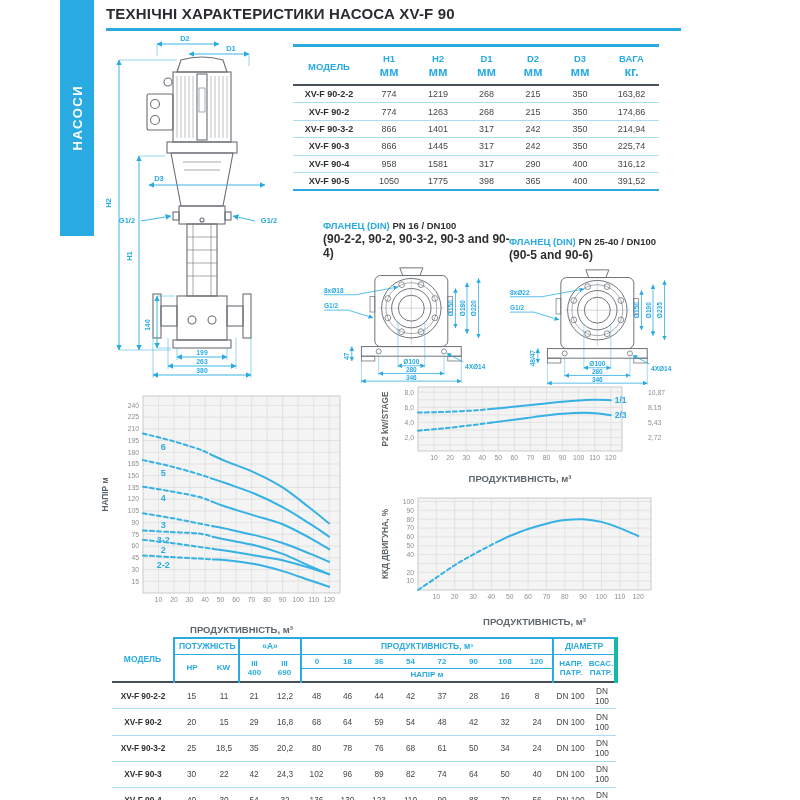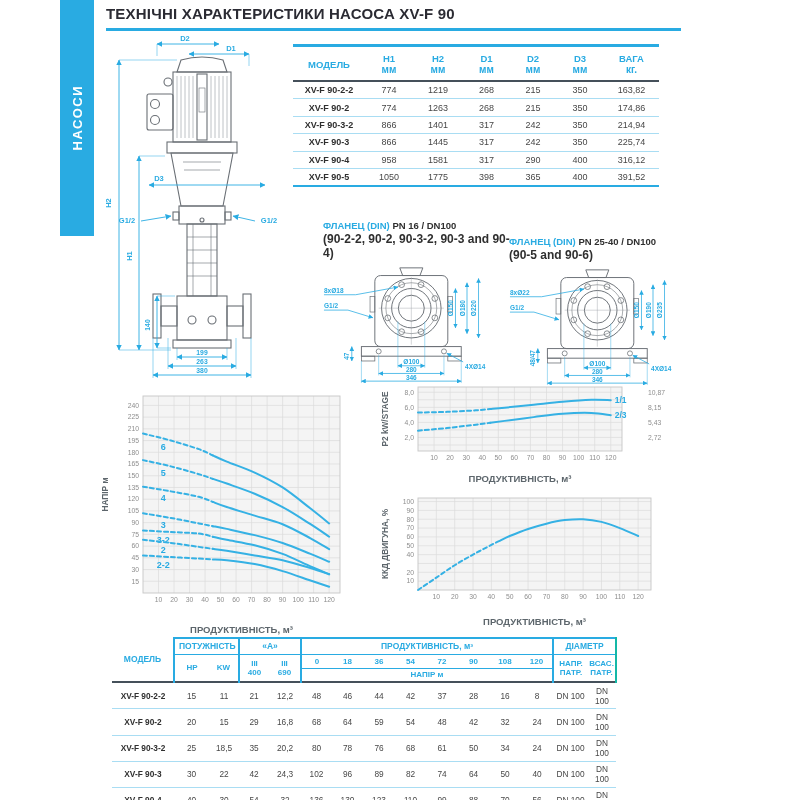--- a/index.html
+++ b/index.html
@@ -13,21 +13,21 @@
            font-size:13px;letter-spacing:1.5px;}
   
   .title{left:106px;top:5px;width:600px;font-size:15px;font-weight:bold;color:#2b2b33;letter-spacing:.2px;}
   .title-line{left:106px;top:28px;width:575px;height:3px;background:#29abe2;}
   
   .dimtbl{left:293px;top:44px;width:366px;}
   table{border-collapse:collapse;table-layout:fixed;width:100%;}
   .dimtbl table{border-top:3px solid #29abe2;border-bottom:2.5px solid #29abe2;}
   .dimtbl td{text-align:center;vertical-align:middle;}
   .dimtbl .hl{font-size:9.5px;font-weight:bold;color:#29abe2;padding-top:5px;}
-  .dimtbl .hu{font-size:10px;font-weight:bold;color:#29abe2;padding-bottom:4px;}
+  .dimtbl .hu{font-size:13px;font-weight:bold;color:#29abe2;padding-bottom:4px;}
   .dimtbl tbody td{font-size:9px;padding:3.2px 0;color:#474747;}
   .dimtbl tbody td:first-child{font-weight:bold;color:#2f2f2f;}
   .dimtbl tbody tr:first-child td{border-top:2px solid #45505a;}
   .dimtbl tbody tr+tr td{border-top:1.6px solid #a9ddf3;}
   
   .flange{width:196px;margin-left:37px;}
   .fl-t1{font-size:9.5px;font-weight:bold;color:#2f2f2f;}
   .fl-t1 .blue{color:#29abe2;}
   .fl-t2{font-size:12px;font-weight:bold;color:#2f2f2f;margin-top:1px;}
   .fl-svg{margin-top:4px;}
@@ -37,21 +37,21 @@
   .perftbl{left:112px;top:637px;width:504px;}
   .perftbl table{border-bottom:2.5px solid #29abe2;}
   .perftbl td{text-align:center;vertical-align:middle;font-size:8.3px;color:#474747;}
   .perftbl thead td{color:#29abe2;font-weight:bold;line-height:1.15;}
   .perftbl .grp{font-size:8.5px;padding:3px 4px 2px;}
   .perftbl .sub{font-size:8px;padding:2px 0;}
   .perftbl .h1 td:not(.mh){border-top:2.5px solid #29abe2;}
   .perftbl .h1 .grp{border-bottom:1.5px solid #29abe2;}
   .perftbl .h3 td{border-top:1.5px solid #29abe2;font-size:8px;padding:1.5px 0;}
   .perftbl .bl{border-left:2px solid #29abe2;}
-  .perftbl .br{border-right:2px solid #14b8a6;}
+  .perftbl .br{border-right:4px solid #14b8a6;}
   .perftbl tbody tr:first-child td{border-top:2px solid #45505a;}
   .perftbl tbody tr+tr td{border-top:1.8px solid #a9ddf3;}
   .perftbl tbody td{padding:2.6px 0;}
   .perftbl tbody td:first-child{font-weight:bold;color:#2f2f2f;}
   svg text{font-family:"Liberation Sans",sans-serif;}
   .dimtxt{font-size:7.5px;font-weight:bold;fill:#29abe2;}
   .dimtxt-s{font-size:6.8px;font-weight:bold;fill:#29abe2;}
 </style>
 </head>
 <body>

